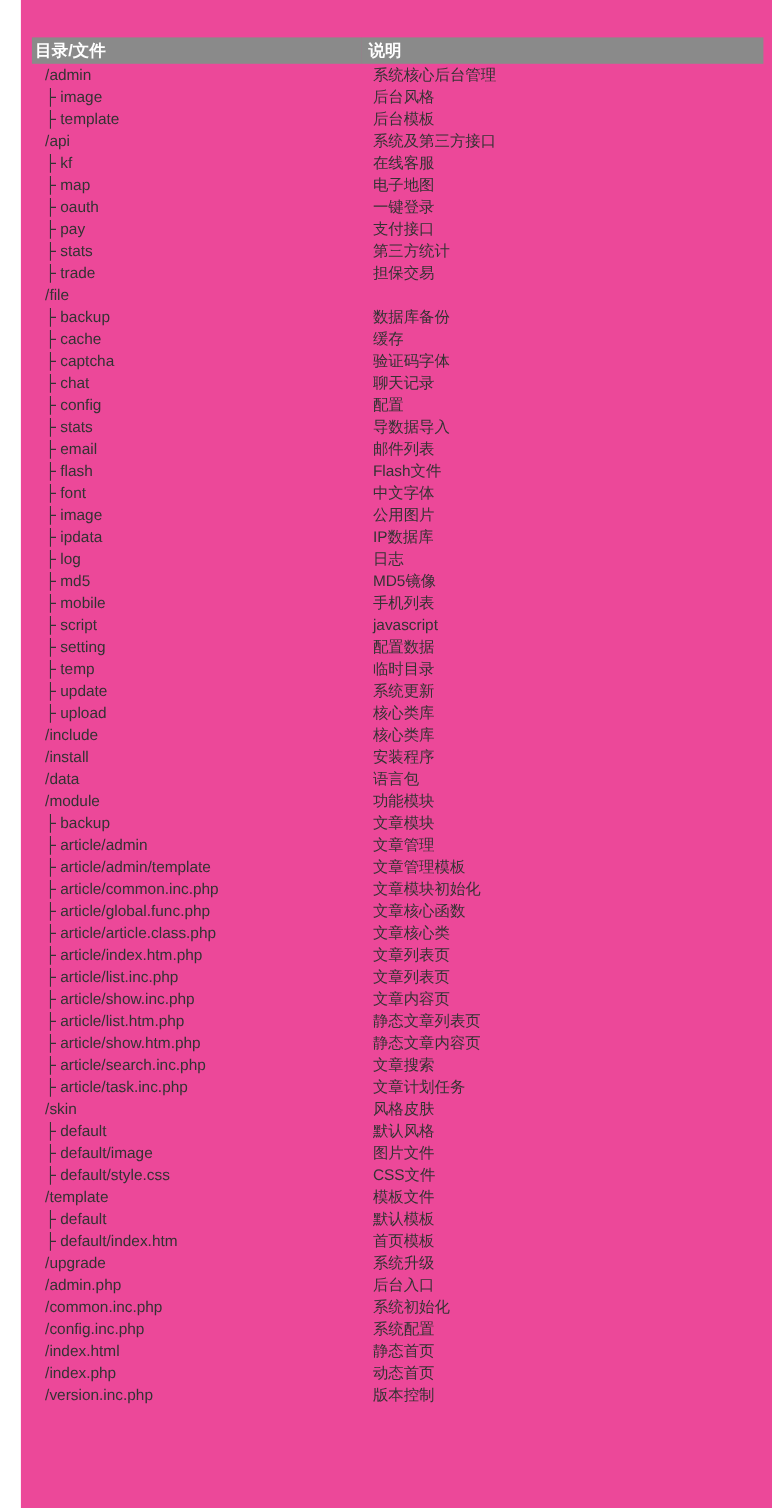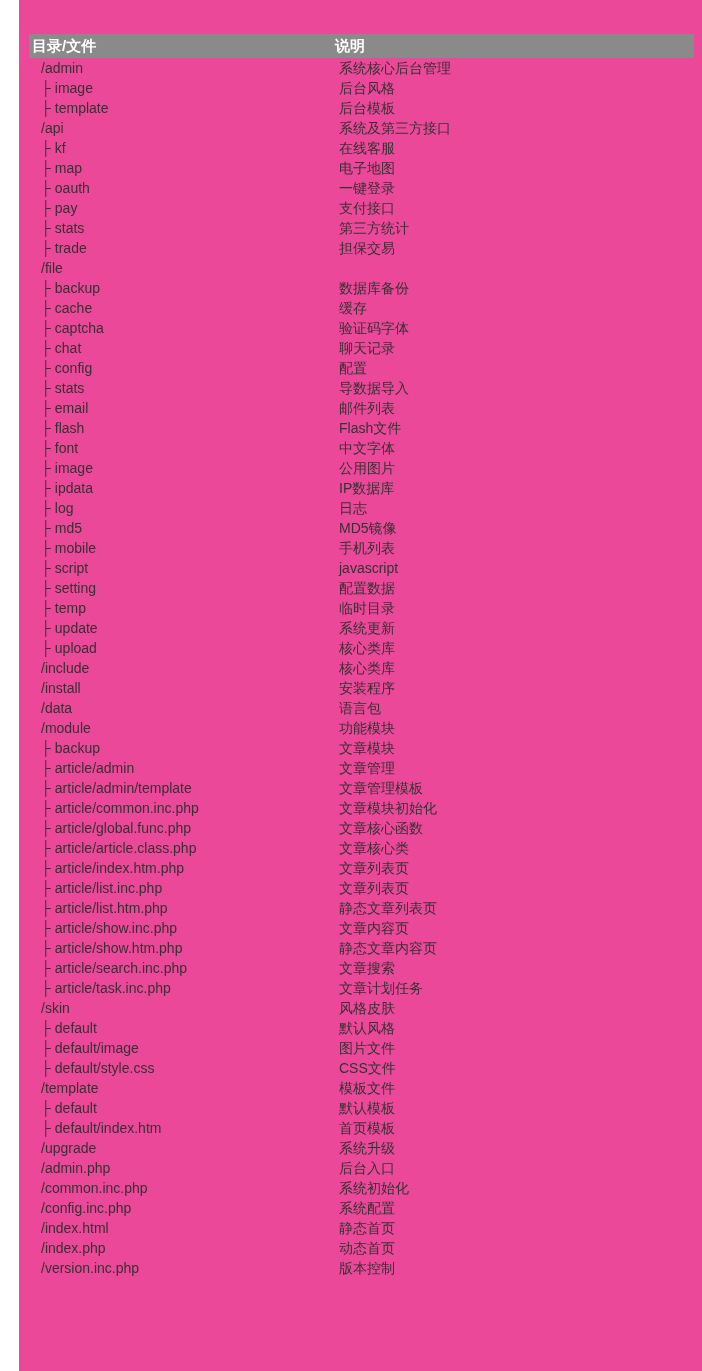--- a/index.html
+++ b/index.html
@@ -228,26 +228,26 @@
         </tr>
         <tr>
           <td class="path-cell">├ article/index.htm.php</td>
           <td class="desc-cell">文章列表页</td>
         </tr>
         <tr>
           <td class="path-cell">├ article/list.inc.php</td>
           <td class="desc-cell">文章列表页</td>
         </tr>
         <tr>
+          <td class="path-cell">├ article/show.inc.php</td>
+          <td class="desc-cell">文章内容页</td>
+        </tr>
+        <tr>
           <td class="path-cell">├ article/list.htm.php</td>
           <td class="desc-cell">静态文章列表页</td>
-        </tr>
-        <tr>
-          <td class="path-cell">├ article/show.inc.php</td>
-          <td class="desc-cell">文章内容页</td>
         </tr>
         <tr>
           <td class="path-cell">├ article/show.htm.php</td>
           <td class="desc-cell">静态文章内容页</td>
         </tr>
         <tr>
           <td class="path-cell">├ article/search.inc.php</td>
           <td class="desc-cell">文章搜索</td>
         </tr>
         <tr>

